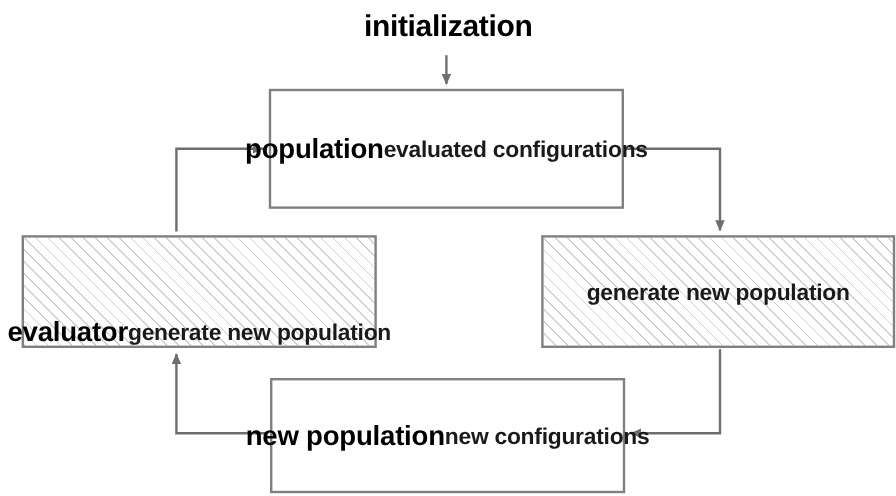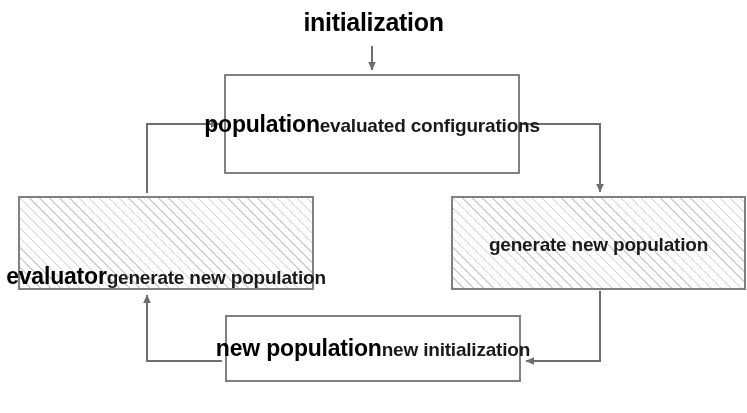--- a/index.html
+++ b/index.html
@@ -60,21 +60,21 @@
     color: #1a1a1a;
     line-height: 1.12;
     margin-top: 3px;
     letter-spacing: -0.2px;
     white-space: nowrap;
   }
 
   #node-population   { left: 224px; top: 74px;  width: 296px; height: 100px; }
   #node-evaluator    { left: 18px;   top: 196px; width: 296px; height: 94px; align-items: flex-end;  }
   #node-optimizer    { left: 451px; top: 196px; width: 295px; height: 94px;  }
-  #node-newpop       { left: 225px; top: 315px; width: 296px; height: 67px;  }
+  #node-newpop       { left: 225px; top: 315px; width: 296px; height: 96px;  }
 
   #entry-label {
     position: absolute;
     left: 0;
     top: 8px;
     width: 747px;
     text-align: center;
     font-weight: bold;
     font-size: 25px;
     color: #000000;
@@ -126,16 +126,16 @@
     <div class="title">evaluator</div>
     <div class="subtitle">generate new population</div>
   </div>
 
   <div id="node-optimizer" class="node hatched">
     <div class="subtitle">generate new population</div>
   </div>
 
   <div id="node-newpop" class="node">
     <div class="title">new population</div>
-    <div class="subtitle">new initialization</div>
+    <div class="subtitle">new configurations</div>
   </div>
 
 </div>
 
 </body></html>

